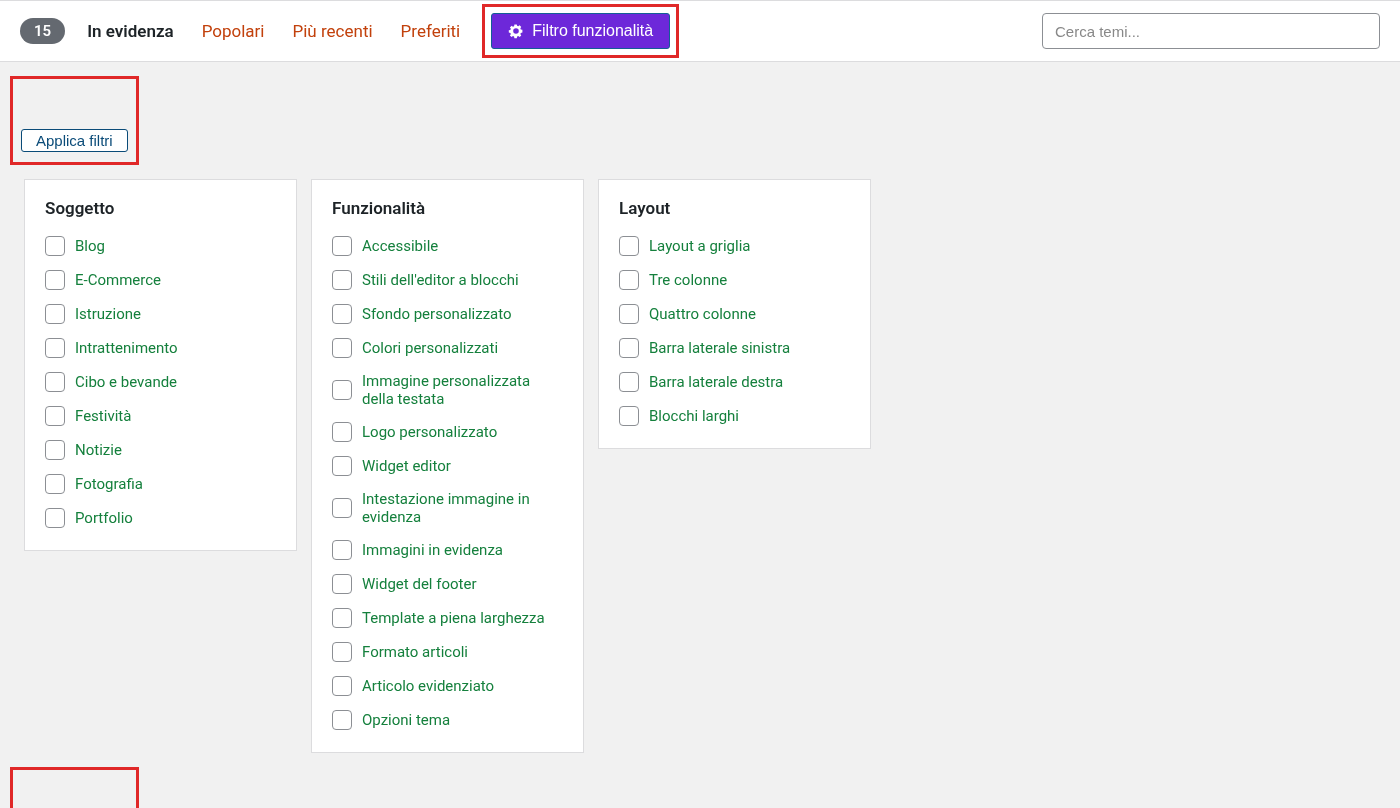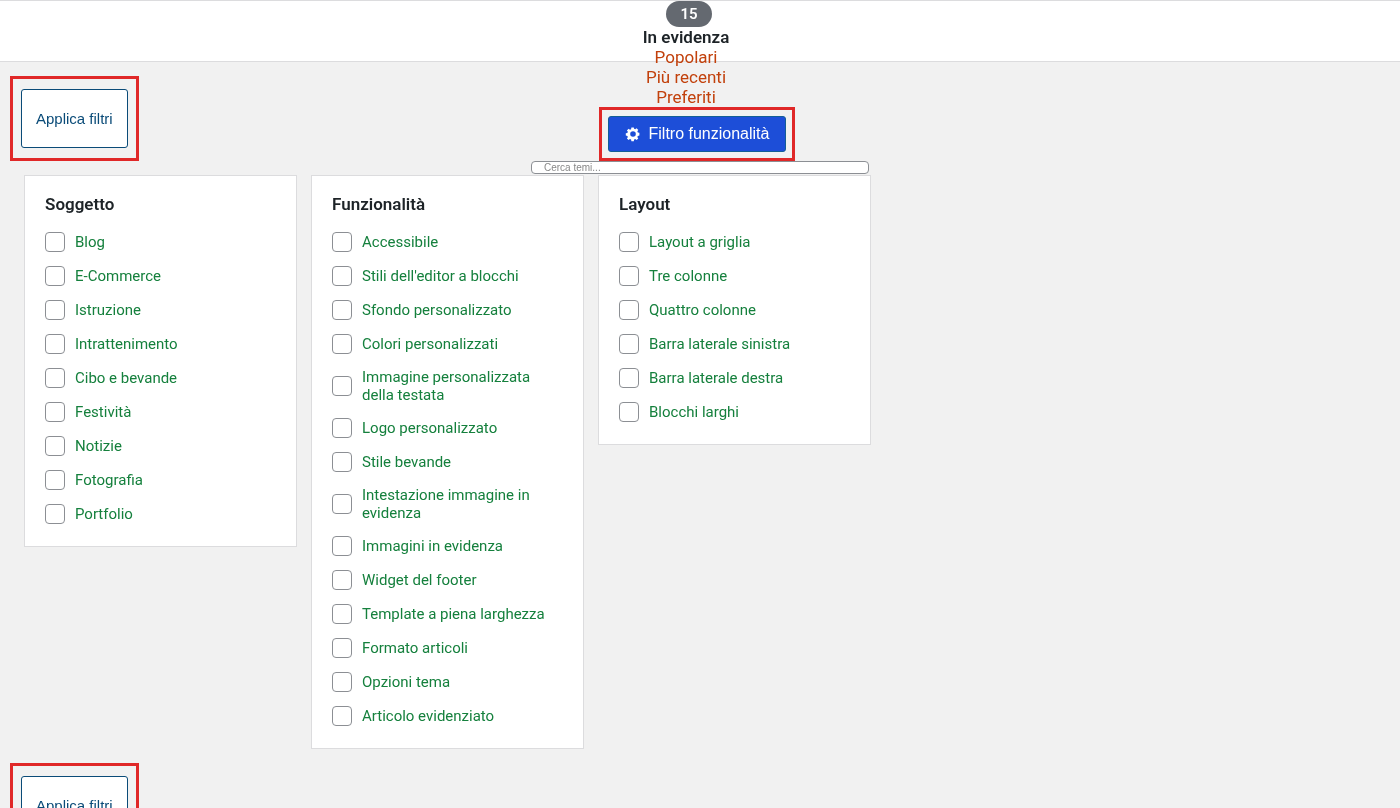--- a/index.html
+++ b/index.html
@@ -10,21 +10,20 @@
     font-size: 14px;
   }
   .topbar {
     background: #fff;
     border-top: 1px solid #dcdcde;
     border-bottom: 1px solid #dcdcde;
     padding: 0 20px;
     display: flex;
     align-items: center;
     height: 62px;
-    flex-direction: column;
   }
   .count-badge {
     background: #646970;
     color: #fff;
     border-radius: 30px;
     padding: 4px 14px;
     font-size: 15px;
     font-weight: 600;
     margin-right: 22px;
   }
@@ -39,61 +38,62 @@
     font-weight: 600;
   }
   .feature-filter-wrap {
     position: relative;
     display: inline-block;
     border: 3px solid #e02828;
     padding: 6px;
     margin-left: -6px;
   }
   .feature-filter-btn {
-    background: #1d4ed8;
+    background: #6d28d9;
     color: #fff;
     border: 1px solid #135e96;
     border-radius: 3px;
     padding: 8px 16px;
     font-size: 16px;
     display: inline-flex;
     align-items: center;
     cursor: pointer;
   }
   .gear-icon {
     width: 16px; height: 16px;
     margin-right: 8px;
   }
   .spacer { flex: 1; }
   .search-input {
     width: 338px;
     height: 36px;
     border: 1px solid #8c8f94;
     border-radius: 4px;
     padding: 0 12px;
-    font-size: 10px;
+    font-size: 15px;
     color: #1d2327;
     outline: none;
   }
   .search-input::placeholder { color: #888; }
   .content { padding: 14px 10px 22px; }
   .apply-wrap {
     display: inline-block;
     border: 3px solid #e02828;
     padding: 10px 8px;
     margin: 0 0 14px 0;
   }
   .apply-btn {
     background: #fff;
     color: #0a4b78;
     border: 1px solid #0a4b78;
     border-radius: 3px;
-    padding: 20px 14px;
+    padding: 2px 14px;
     font-size: 15px;
     cursor: pointer;
+    margin-top: 40px;
   }
   .filter-columns {
     display: flex;
     gap: 14px;
     padding: 0 14px;
     align-items: flex-start;
   }
   .filter-box {
     background: #fff;
     border: 1px solid #dcdcde;
@@ -223,21 +223,21 @@
           <label class="check-row">
             <input type="checkbox" class="cb" style="">
             <span class="check-label">Immagine personalizzata della testata</span>
           </label>
           <label class="check-row">
             <input type="checkbox" class="cb" style="">
             <span class="check-label">Logo personalizzato</span>
           </label>
           <label class="check-row">
             <input type="checkbox" class="cb" style="">
-            <span class="check-label">Stile bevande</span>
+            <span class="check-label">Widget editor</span>
           </label>
           <label class="check-row">
             <input type="checkbox" class="cb" style="">
             <span class="check-label">Intestazione immagine in evidenza</span>
           </label>
           <label class="check-row">
             <input type="checkbox" class="cb" style="">
             <span class="check-label">Immagini in evidenza</span>
           </label>
           <label class="check-row">
@@ -247,25 +247,25 @@
           <label class="check-row">
             <input type="checkbox" class="cb" style="">
             <span class="check-label">Template a piena larghezza</span>
           </label>
           <label class="check-row">
             <input type="checkbox" class="cb" style="">
             <span class="check-label">Formato articoli</span>
           </label>
           <label class="check-row">
             <input type="checkbox" class="cb" style="">
+            <span class="check-label">Articolo evidenziato</span>
+          </label>
+          <label class="check-row">
+            <input type="checkbox" class="cb" style="">
             <span class="check-label">Opzioni tema</span>
-          </label>
-          <label class="check-row">
-            <input type="checkbox" class="cb" style="">
-            <span class="check-label">Articolo evidenziato</span>
           </label>
         </div>
     </div>
 
     <div class="filter-box">
       <h3>Layout</h3>
       <div id="col-layout">
           <label class="check-row">
             <input type="checkbox" class="cb" style="">
             <span class="check-label">Layout a griglia</span>

